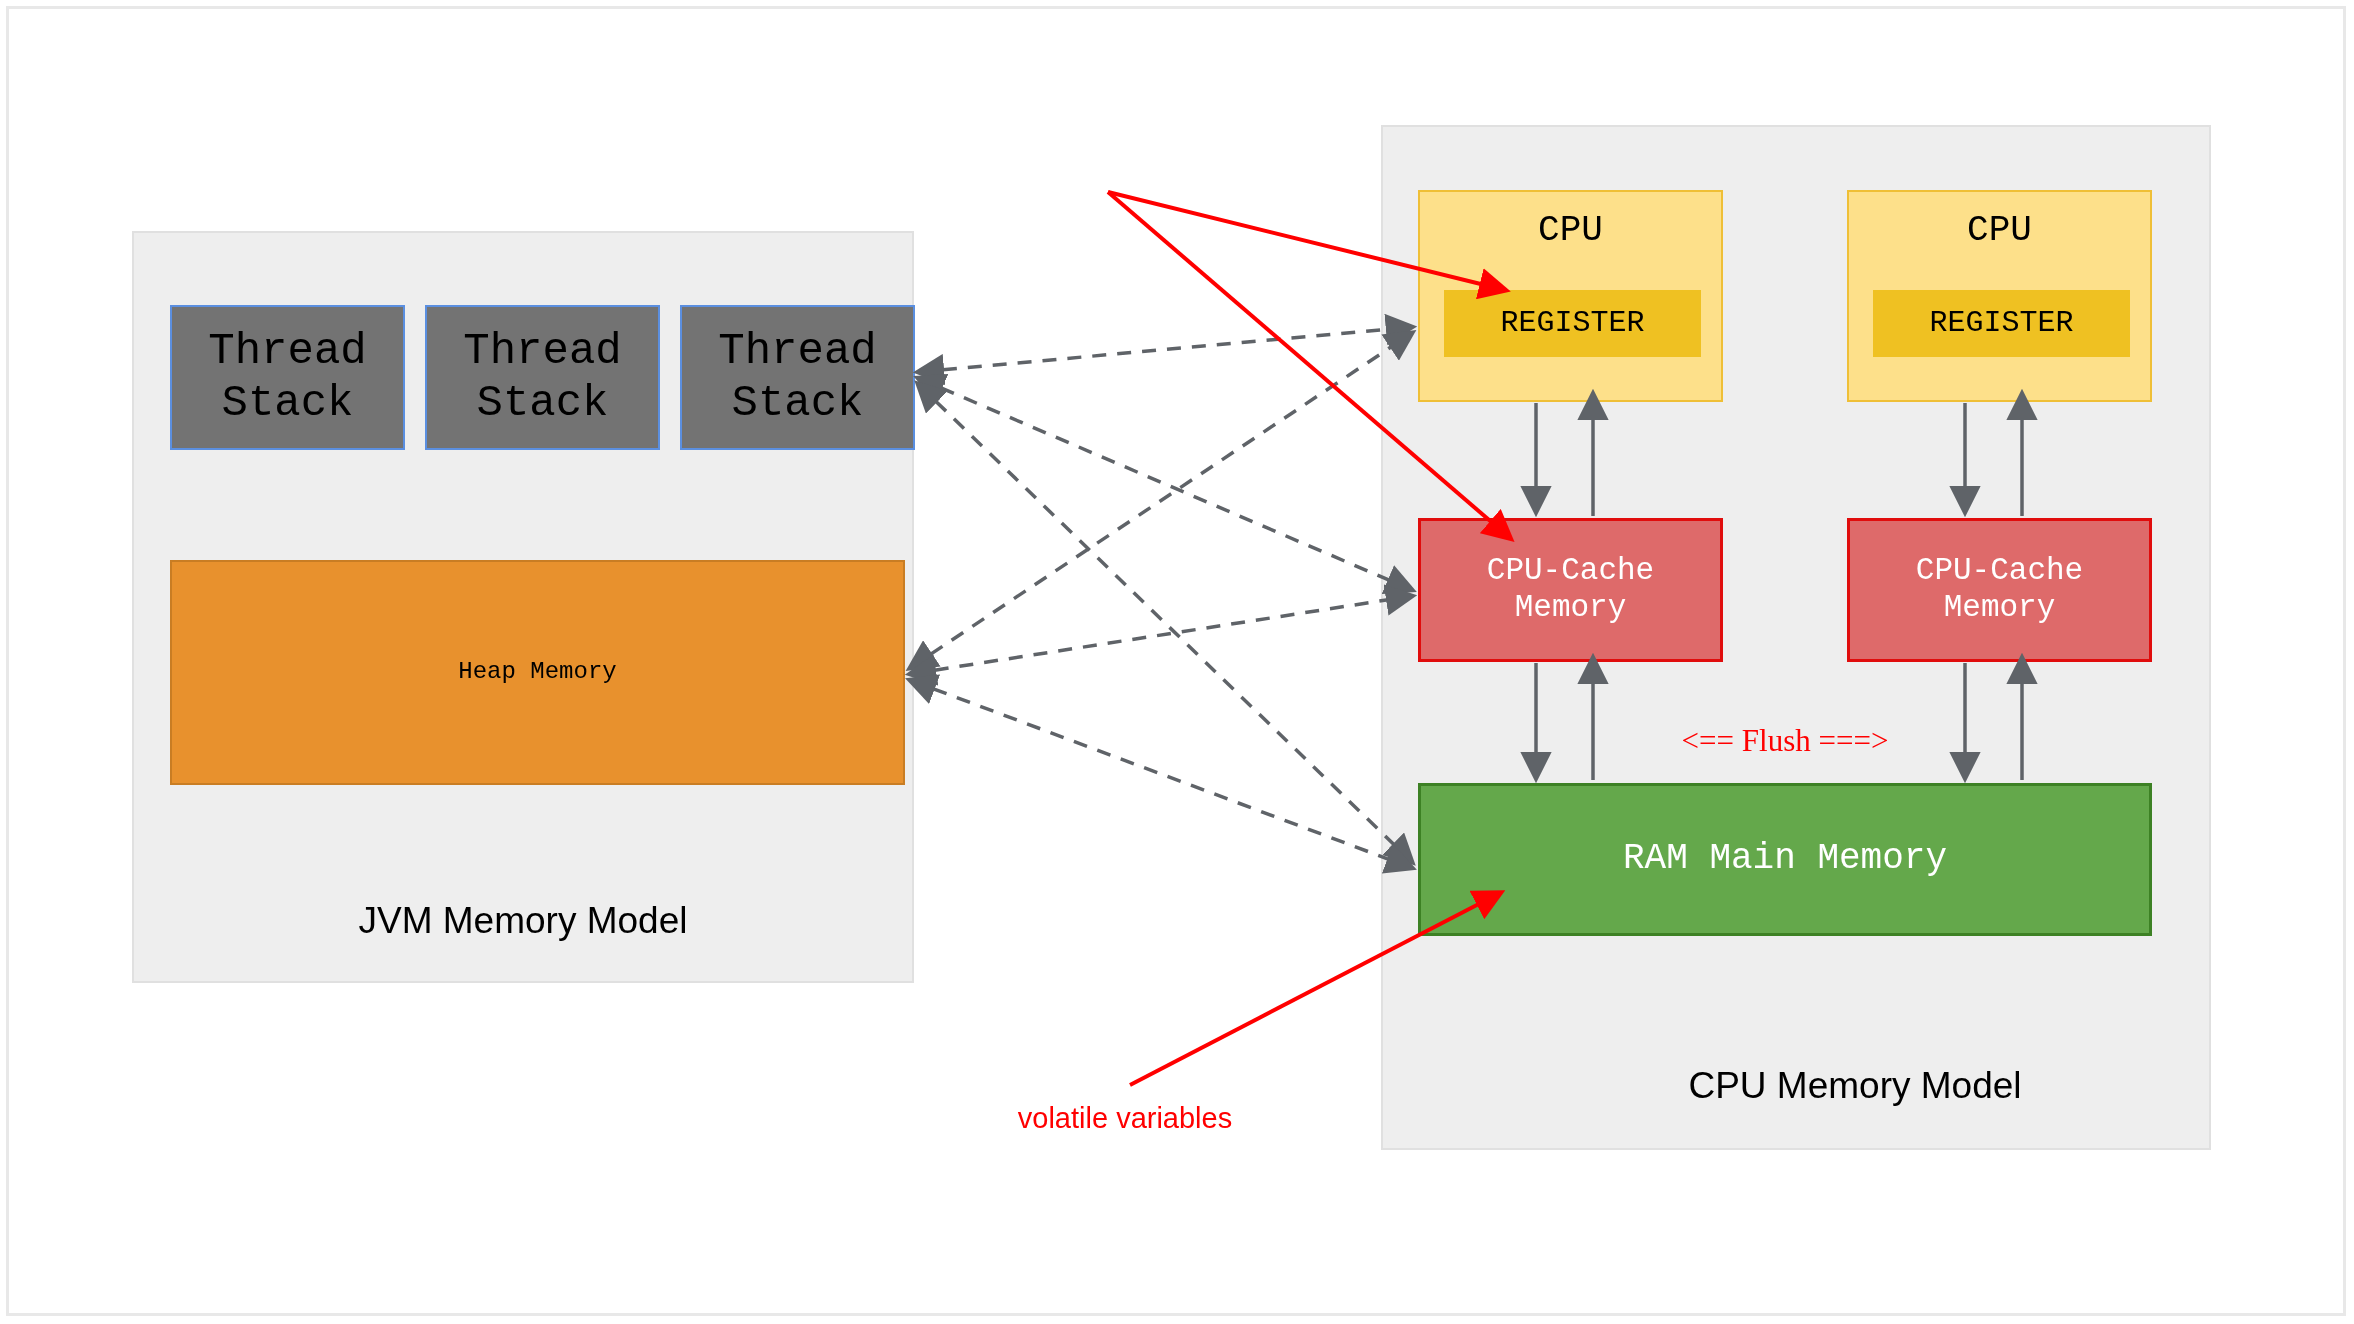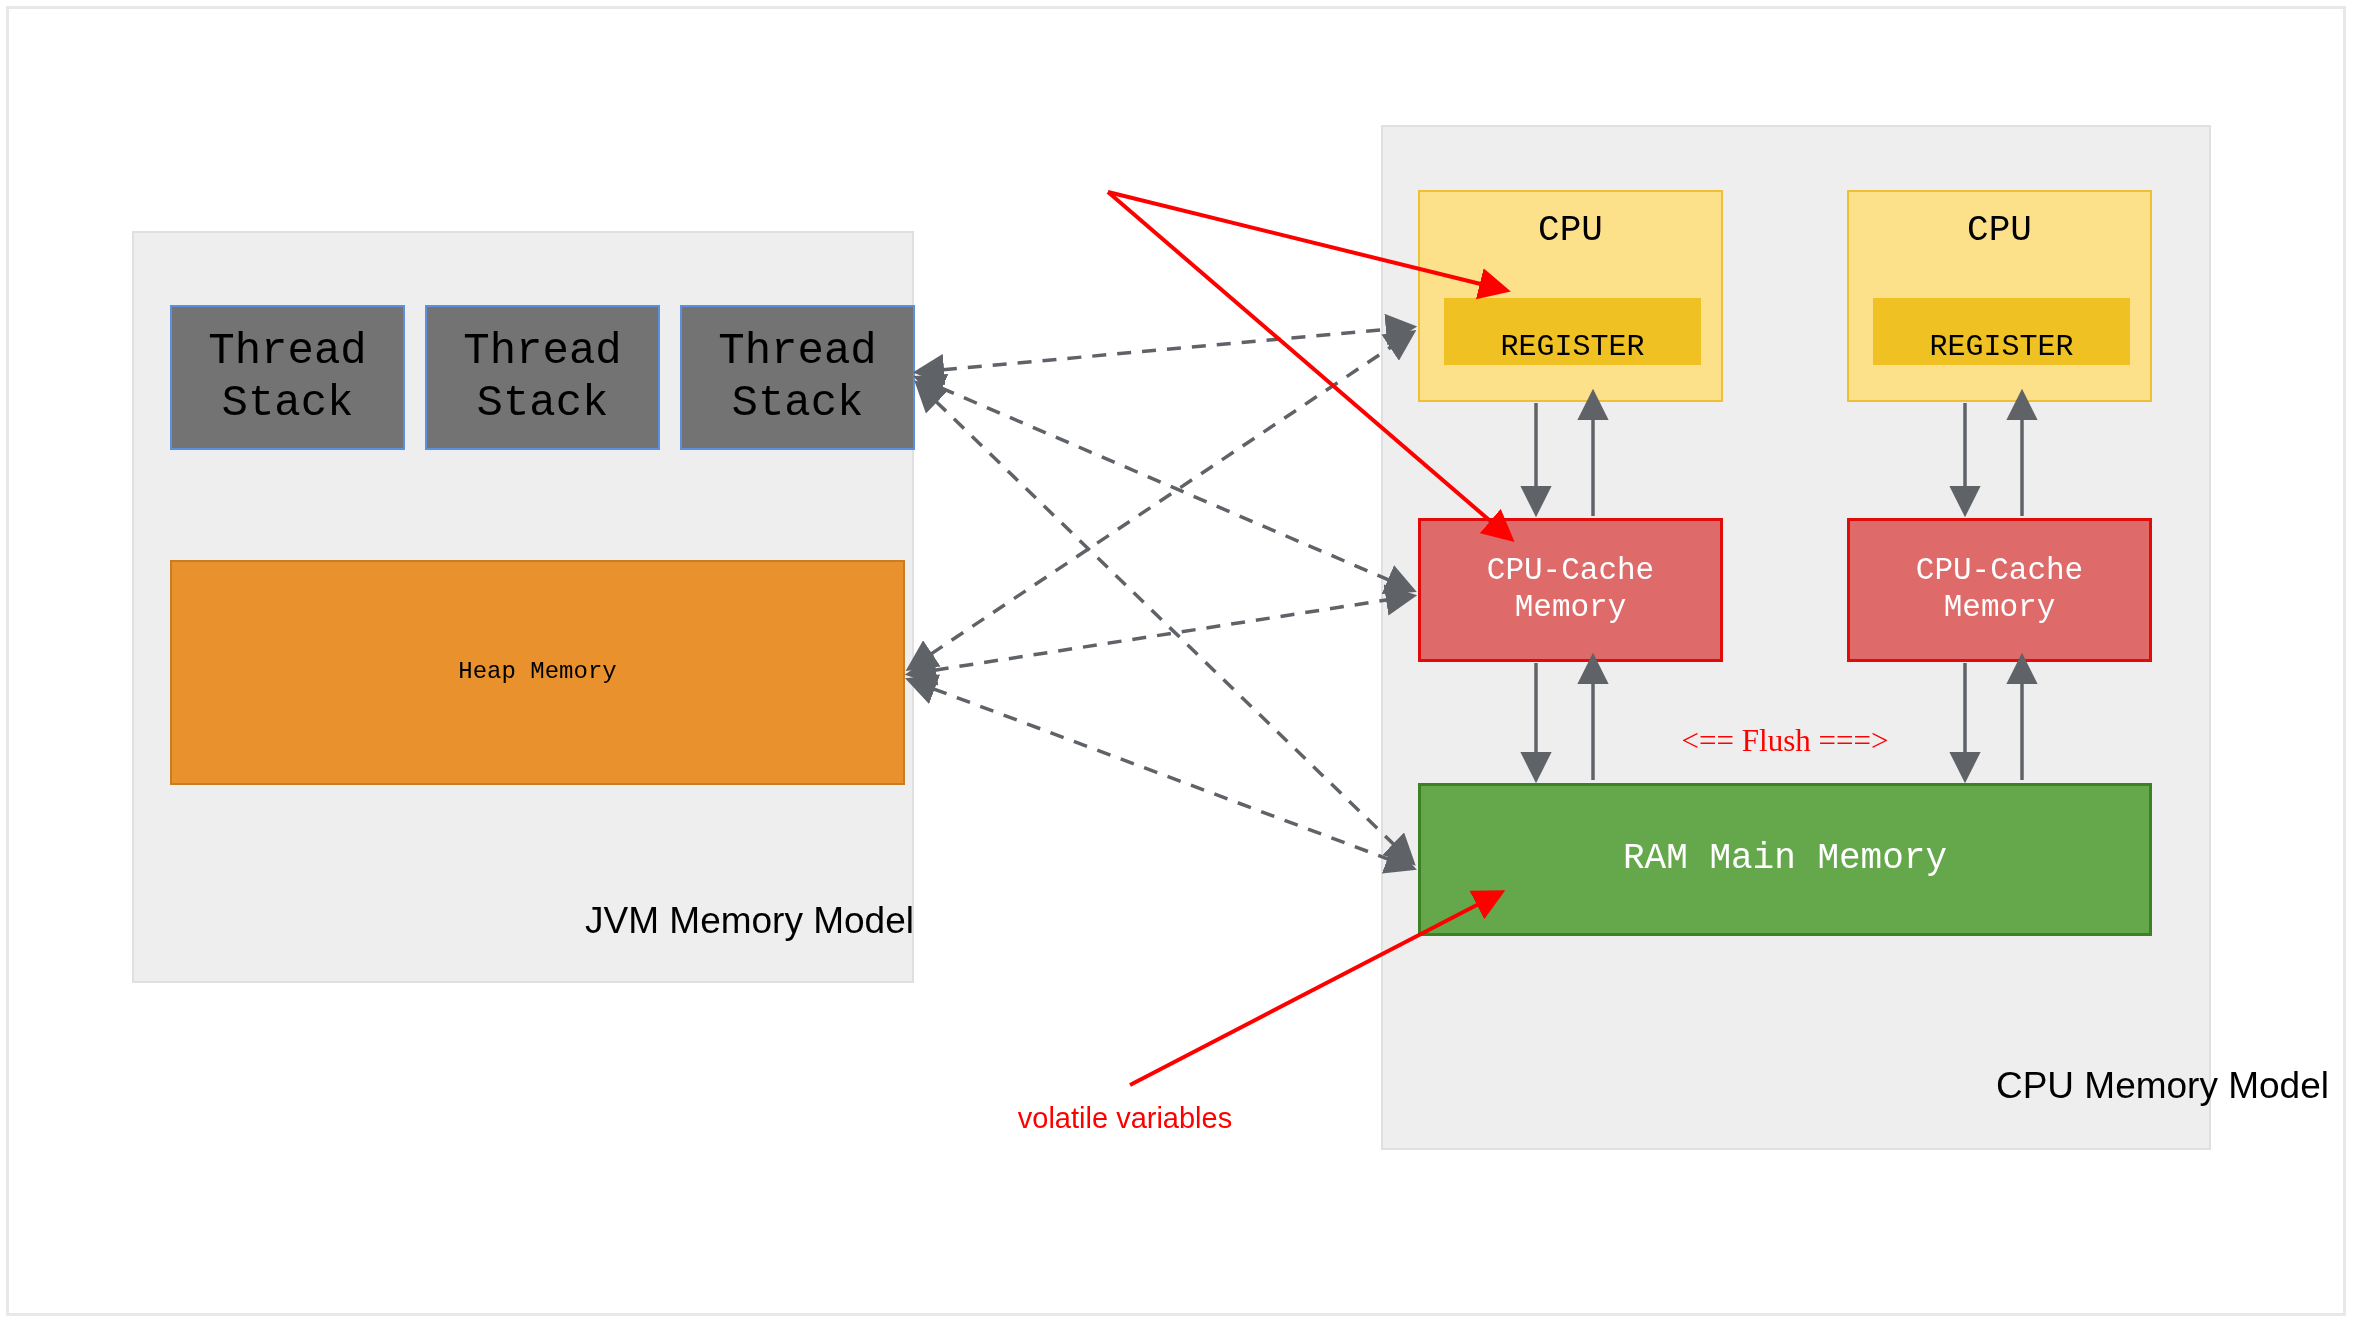--- a/index.html
+++ b/index.html
@@ -35,21 +35,21 @@
     position: absolute;
     background: #eeeeee;
     border: 2px solid #e0e0e0;
     box-sizing: border-box;
   }
   .panel-title {
     position: absolute;
     color: #000000;
     font-size: 37px;
     white-space: nowrap;
-    text-align: right;
+    text-align: center;
   }
   .node {
     position: absolute;
     box-sizing: border-box;
     display: flex;
     align-items: center;
     justify-content: center;
     text-align: center;
     line-height: 1.18;
     font-family: Liberation Mono, monospace;
@@ -82,23 +82,22 @@
     font-size: 36px;
     color: #000000;
   }
   .register {
     position: absolute;
     background: #efc122;
     border: 0;
     color: #000000;
     font-size: 30px;
     display: flex;
-    align-items: flex-end;
+    align-items: center;
     justify-content: center;
-    margin-top: 8px;
   }
   .cache {
     background: #de6a6a;
     border: 3px solid #e00c0c;
     color: #ffffff;
     font-size: 31px;
   }
   .ram {
     background: #64a84b;
     border: 3px solid #3d8124;

